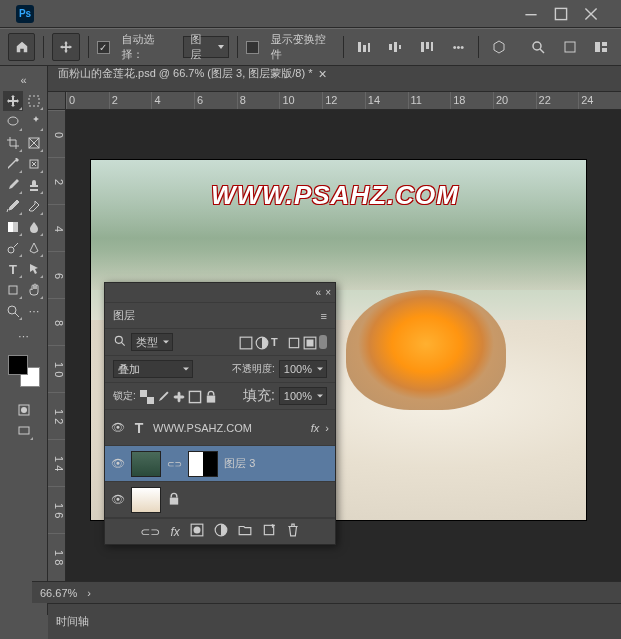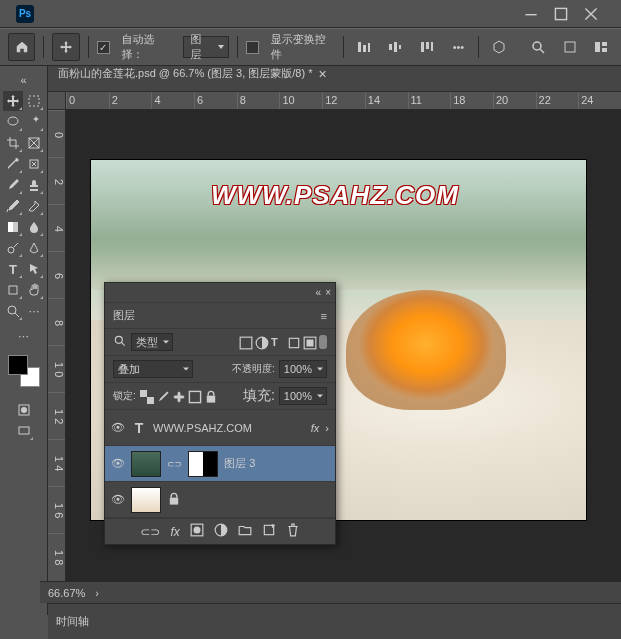--- a/index.html
+++ b/index.html
@@ -50,21 +50,21 @@
 .small-drop{background:#3a3a3a;border:1px solid #2a2a2a;padding:1px 14px 1px 4px;position:relative;height:18px;display:flex;align-items:center;font-size:10px}
 .small-drop::after{content:"";position:absolute;right:3px;top:50%;transform:translateY(-50%);border-left:3px solid transparent;border-right:3px solid transparent;border-top:3px solid #ccc}
 .layers{max-height:140px;overflow:auto}
 .layer{display:flex;align-items:center;padding:4px 6px;gap:6px;border-bottom:1px solid #3a3a3a;height:36px}
 .layer.sel{background:#5a7aa0}
 .layer .eye{width:14px;cursor:pointer}
 .layer .thumb{width:30px;height:26px;background:#888;border:1px solid #222}
 .layer .mask{width:30px;height:26px;background:linear-gradient(90deg,#fff 50%,#000 50%);border:1px solid #222}
 .panel-foot{height:26px;display:flex;align-items:center;justify-content:center;gap:10px;padding:0 6px;border-top:1px solid #3a3a3a}
 .panel-foot span{cursor:pointer;font-size:12px}
-.statusbar{position:absolute;bottom:36px;left:40px;right:0;height:22px;background:#454545;border-top:1px solid #2a2a2a;display:flex;align-items:center;padding:0 8px;gap:10px;font-size:10px;color:#aaa}
+.statusbar{position:absolute;bottom:36px;left:32px;right:0;height:22px;background:#454545;border-top:1px solid #2a2a2a;display:flex;align-items:center;padding:0 8px;gap:10px;font-size:10px;color:#aaa}
 .timeline{position:absolute;bottom:0;left:48px;right:0;height:36px;background:#454545;border-top:1px solid #2a2a2a;display:flex;align-items:center;padding:0 8px}
 svg{width:14px;height:14px;fill:#ccc}
 .mi{width:12px;height:12px;display:inline-block}
 </style>
 </head>
 <body>
 
 <div class="titlebar">
   <div class="ps-logo">Ps</div>
   <div class="win-controls">

